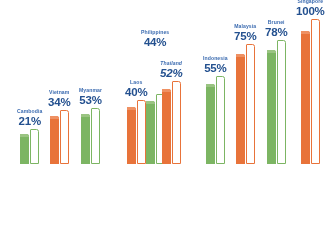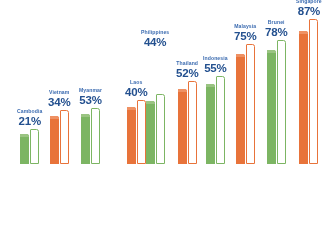--- a/index.html
+++ b/index.html
@@ -131,21 +131,21 @@
         <div class="country">Philippines</div>
         <div class="pct">44%</div>
       </div>
       <div class="bars">
         <div class="bar solid" style="width: 9px; height: 63px; background: rgb(124, 181, 99);">
           <span class="bevel" style="background: rgb(154, 196, 130); border-radius: 1px 2.5px 0px 0px;"></span>
         </div>
         <div class="bar hollow" style="width: 9px; height: 70px; border-color: rgb(124, 181, 99); margin-left: 1px;"></div>
       </div>
     </div>
-    <div class="group" style="left: 176px;">
+    <div class="group" style="left: 160px; font-style: italic;">
       <div class="labels">
         <div class="country">Thailand</div>
         <div class="pct">52%</div>
       </div>
       <div class="bars">
         <div class="bar solid" style="width: 9px; height: 75px; background: rgb(232, 115, 58);">
           <span class="bevel" style="background: rgb(239, 145, 99); border-radius: 1px 2.5px 0px 0px;"></span>
         </div>
         <div class="bar hollow" style="width: 9px; height: 83px; border-color: rgb(232, 115, 58); margin-left: 1px;"></div>
       </div>
@@ -182,21 +182,21 @@
       <div class="bars">
         <div class="bar solid" style="width: 9px; height: 114px; background: rgb(124, 181, 99);">
           <span class="bevel" style="background: rgb(154, 196, 130); border-radius: 1px 2.5px 0px 0px;"></span>
         </div>
         <div class="bar hollow" style="width: 9px; height: 124px; border-color: rgb(124, 181, 99); margin-left: 1px;"></div>
       </div>
     </div>
     <div class="group" style="left: 296px;">
       <div class="labels">
         <div class="country">Singapore</div>
-        <div class="pct">87%</div>
+        <div class="pct">100%</div>
       </div>
       <div class="bars">
         <div class="bar solid" style="width: 9px; height: 133px; background: rgb(232, 115, 58);">
           <span class="bevel" style="background: rgb(239, 145, 99); border-radius: 1px 2.5px 0px 0px;"></span>
         </div>
         <div class="bar hollow" style="width: 9px; height: 145px; border-color: rgb(232, 115, 58); margin-left: 1px;"></div>
       </div>
     </div>
   </div>
 

